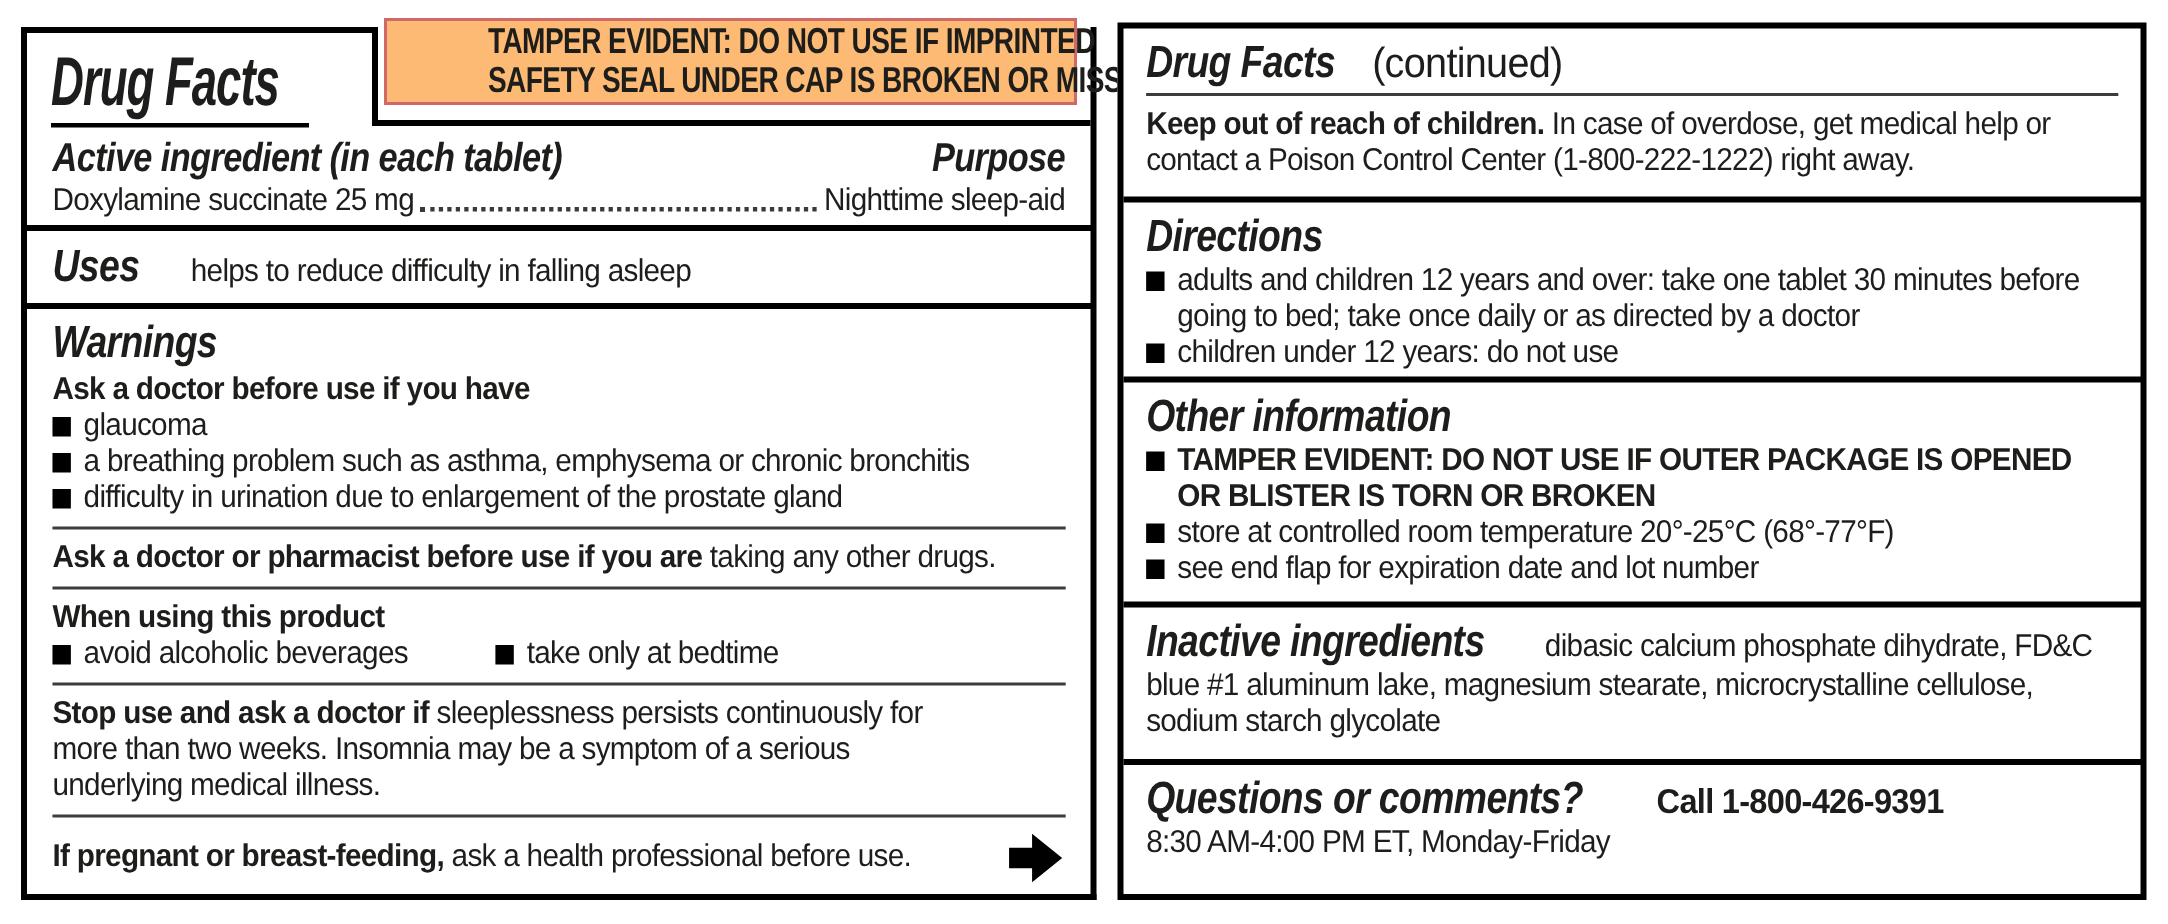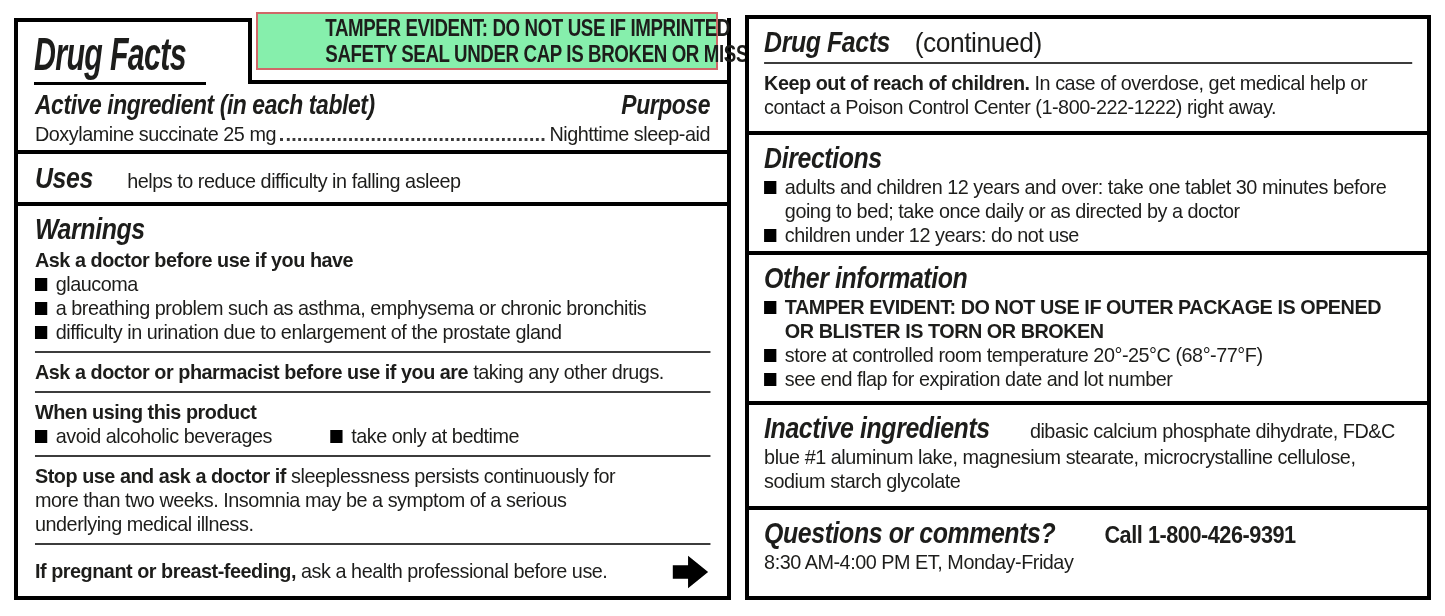--- a/index.html
+++ b/index.html
@@ -26,21 +26,21 @@
 
   
   .edge { position:absolute; background:#000; }
   .edge-a { top:0; left:0; width:234px; height:4px; }
   .edge-b { top:0; left:230px; width:4px; height:66px; }
   .edge-c { top:62px; left:230px; right:0; height:4px; }
 
   
   .tamper {
     position:absolute; left:238px; top:-6px; width:462px; height:58px;
-    border:2px solid #d06868; background:#86efac;
+    border:2px solid #d06868; background:#fdba74;
     display:flex; flex-direction:column; justify-content:center;
     text-align:center;
     padding-left:19px;
   }
   .tamper-line {
     font-weight:bold; font-size:24px; line-height:26px; letter-spacing:-0.5px;
     transform:scaleX(0.78); transform-origin:50% 50%; white-space:nowrap;
   }
 
   

